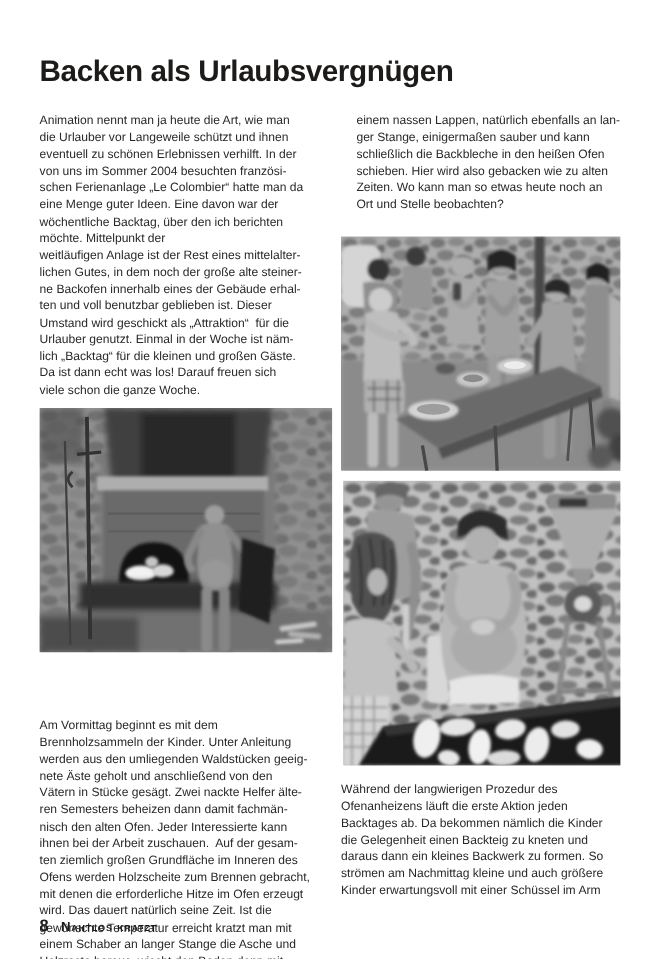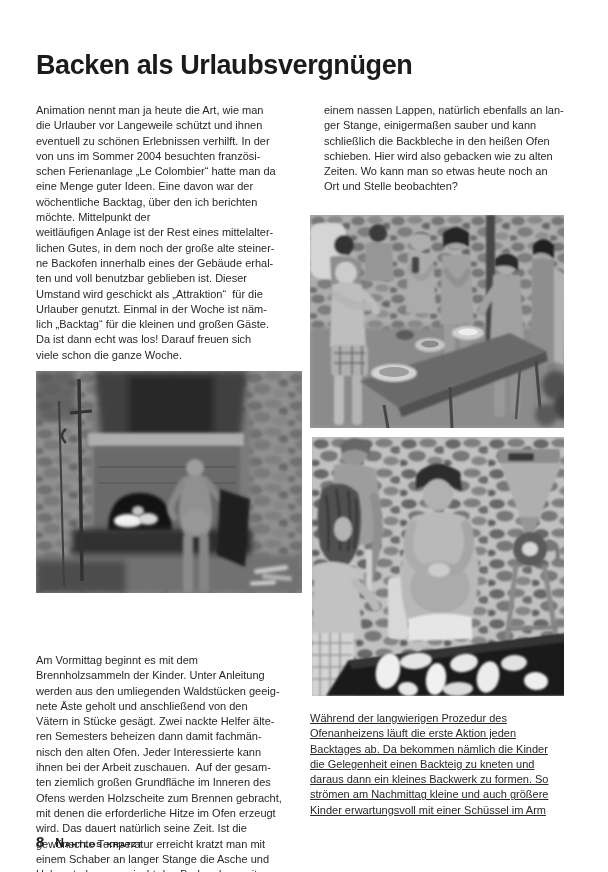--- a/index.html
+++ b/index.html
@@ -18,21 +18,21 @@
   }
   .textblock{
     position:absolute;
     font-size:11px;line-height:15.3px;
     white-space:pre;
     color:#2a2826;
   }
   .tb-l1{left:36px;top:103px;}
   .tb-l2{left:36px;top:620px;margin-top:33px;}
   .tb-r1{left:324px;top:103px;}
-  .tb-r2{left:310px;top:711px;text-decoration:underline;}
+  .tb-r2{left:310px;top:711px;}
   figure{margin:0;padding:0;position:absolute;filter:grayscale(1) contrast(1.03);}
   .photo-oven{left:36px;top:371px;width:266px;height:222px;}
   .photo-table{left:310px;top:215px;width:260px;height:213px;}
   .photo-dough{left:312px;top:437px;width:261px;height:259px;}
   figure svg{display:block;width:100%;height:100%;}
   .footer{
     position:absolute;left:36px;top:833px;
     display:flex;align-items:baseline;gap:11px;
   }
   .footer .pagenum{font-size:15px;font-weight:bold;color:#1d1b19;}

